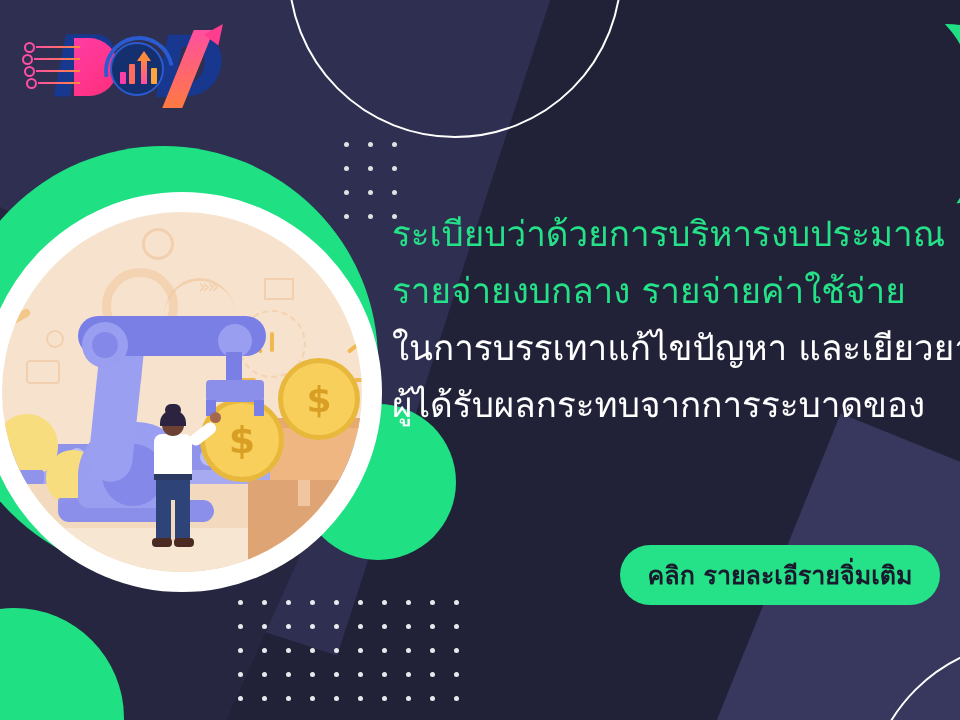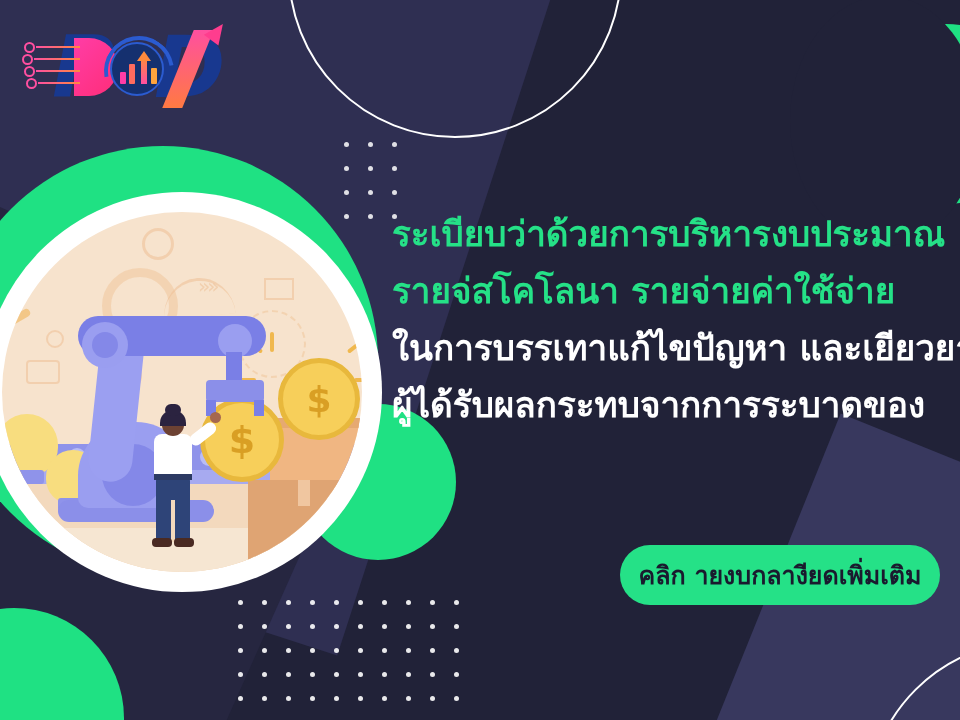--- a/index.html
+++ b/index.html
@@ -323,21 +323,21 @@
     grid-template-columns:repeat(10,24px);
     grid-template-rows:repeat(6,24px);
   }
   .dots-bottom i{width:5px;height:5px;opacity:.9;}
 
   
   .headline{
     position:absolute;left:392px;top:206px;width:560px;
   }
   .hl{
-    font-size:35px;line-height:57px;font-weight:bold;white-space:nowrap;
+    font-size:35px;line-height:57px;font-weight:normal;white-space:nowrap;
   }
   .hl.green{color:#25e187;}
   .hl.white{color:#ffffff;}
 
   
   .cta{
     position:absolute;left:620px;top:545px;width:320px;height:60px;
     background:#25e187;border:none;border-radius:30px;
     color:#1a1a2e;font-size:25px;font-weight:bold;
     font-family:"DejaVu Sans","Liberation Sans",sans-serif;
@@ -532,20 +532,20 @@
       <i></i>
       <i></i>
       <i></i>
       <i></i>
       <i></i>
 
   </div>
 
   <div class="headline">
     <div class="hl green">ระเบียบว่าด้วยการบริหารงบประมาณ</div>
-    <div class="hl green">รายจ่สโคโลนา รายจ่ายค่าใช้จ่าย</div>
+    <div class="hl green">รายจ่ายงบกลาง รายจ่ายค่าใช้จ่าย</div>
     <div class="hl white">ในการบรรเทาแก้ไขปัญหา และเยียวยา</div>
     <div class="hl white">ผู้ได้รับผลกระทบจากการระบาดของ</div>
   </div>
 
-  <button class="cta">คลิก ายงบกลางียดเพิ่มเติม</button>
+  <button class="cta">คลิก รายละเอีรายจิ่มเติม</button>
 
 </div>
 
 </body></html>

